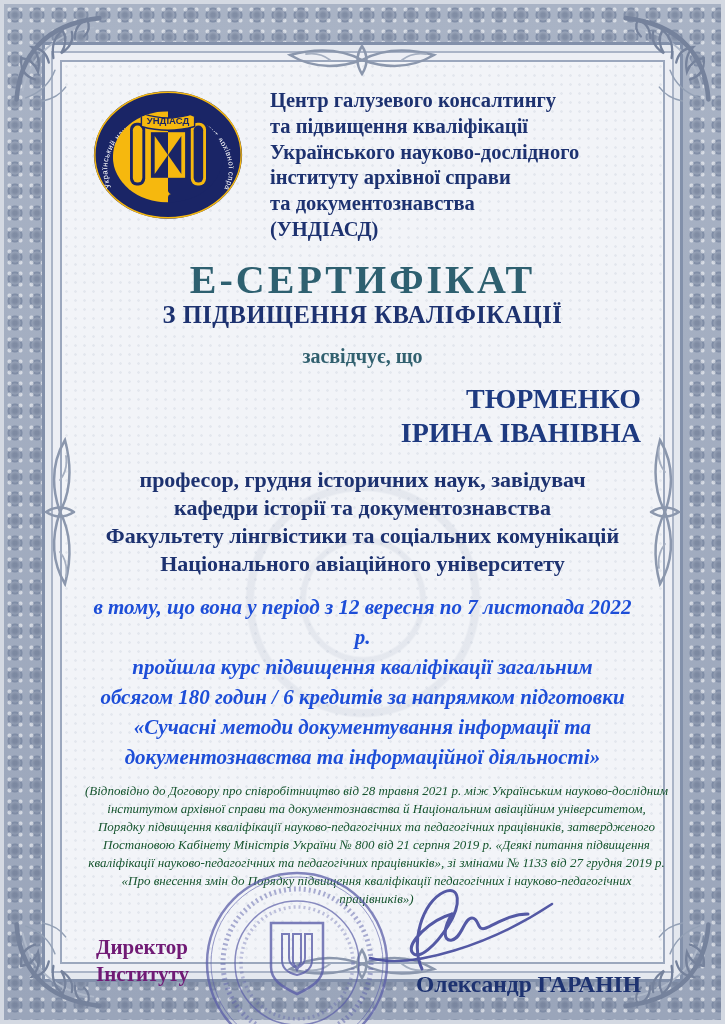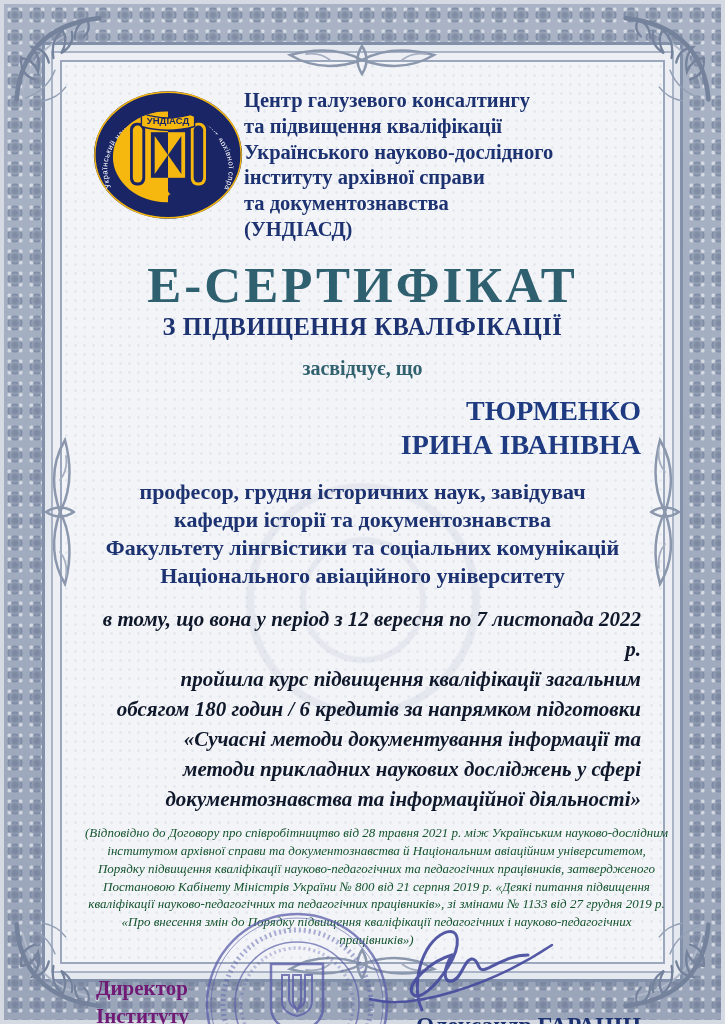--- a/index.html
+++ b/index.html
@@ -27,27 +27,27 @@
   .watermark{
     position:absolute;left:50%;top:430px;width:340px;height:340px;transform:translateX(-50%);
     background:radial-gradient(circle, transparent 56px, rgba(110,125,155,.10) 58px, rgba(110,125,155,.10) 62px,
       transparent 64px, transparent 108px, rgba(110,125,155,.10) 110px, rgba(110,125,155,.10) 116px, transparent 118px);
     border-radius:50%;
   }
   
   .content{position:absolute;inset:62px;padding:16px 22px 0 22px;text-align:center;}
   .header-row{display:flex;align-items:flex-start;text-align:left;margin:8px 0 0 8px;}
   .logo{flex:0 0 auto;margin-top:2px;}
-  .org-name{margin-left:0;color:#1d3270;font-weight:bold;font-size:20.5px;line-height:1.26;padding-top:2px;}
-  .cert-title{margin-top:16px;color:#2e6070;font-weight:bold;font-size:51px;letter-spacing:3px;line-height:1.05;}
+  .org-name{margin-left:26px;color:#1d3270;font-weight:bold;font-size:20.5px;line-height:1.26;padding-top:2px;}
+  .cert-title{margin-top:16px;color:#2e6070;font-weight:bold;font-size:40px;letter-spacing:3px;line-height:1.05;}
   .cert-subtitle{margin-top:0;color:#1d3270;font-weight:bold;font-size:24.5px;letter-spacing:.5px;}
   .certifies{margin-top:16px;color:#31606f;font-weight:bold;font-size:20px;}
   .name-block{margin-top:14px;color:#1e3a80;font-weight:bold;font-size:28px;line-height:1.22;text-align:right;}
   .position{margin-top:16px;color:#1d3270;font-weight:bold;font-size:22px;line-height:1.27;}
-  .course{margin-top:14px;color:#0f172a;font-weight:bold;font-style:italic;font-size:21px;line-height:1.43;text-align:right;}
+  .course{margin-top:14px;color:#1d4ed8;font-weight:bold;font-style:italic;font-size:21px;line-height:1.43;}
   .legal{margin:10px auto 12px auto;width:585px;color:#14532d;font-style:italic;font-size:13px;line-height:1.38;}
   
   .sign-row{position:relative;height:98px;margin-top:6px;text-align:left;}
   .role{position:absolute;left:12px;top:14px;color:#701a75;font-weight:bold;font-size:21px;line-height:1.3;}
   .stamp{position:absolute;left:118px;top:-52px;opacity:.88;}
   .signature-svg{position:absolute;left:268px;top:-46px;}
   .signer{position:absolute;right:0;top:51px;color:#1d3270;font-weight:bold;font-size:23.5px;}
 </style>
 </head>
 <body>
@@ -162,21 +162,20 @@
       <div>кафедри історії та документознавства</div>
       <div>Факультету лінгвістики та соціальних комунікацій</div>
       <div>Національного авіаційного університету</div>
     </div>
 
     <div class="course">
       <div>в тому, що вона у період з 12 вересня по 7 листопада 2022 р.</div>
       <div>пройшла курс підвищення кваліфікації загальним</div>
       <div>обсягом 180 годин / 6 кредитів за напрямком підготовки</div>
       <div>«Сучасні методи документування інформації та</div>
-      <div>методи прикладних наукових досліджень у сфері</div>
       <div>документознавства та інформаційної діяльності»</div>
     </div>
 
     <div class="legal">(Відповідно до Договору про співробітництво від 28 травня 2021 р. між Українським науково-дослідним інститутом архівної справи та документознавства й Національним авіаційним університетом, Порядку підвищення кваліфікації науково-педагогічних та педагогічних працівників, затвердженого Постановою Кабінету Міністрів України № 800 від 21 серпня 2019 р. «Деякі питання підвищення кваліфікації науково-педагогічних та педагогічних працівників», зі змінами № 1133 від 27 грудня 2019 р. «Про внесення змін до Порядку підвищення кваліфікації педагогічних і науково-педагогічних працівників»)</div>
 
     <div class="sign-row">
       <div class="role">
         <div>Директор</div>
         <div>Інституту</div>
       </div>

